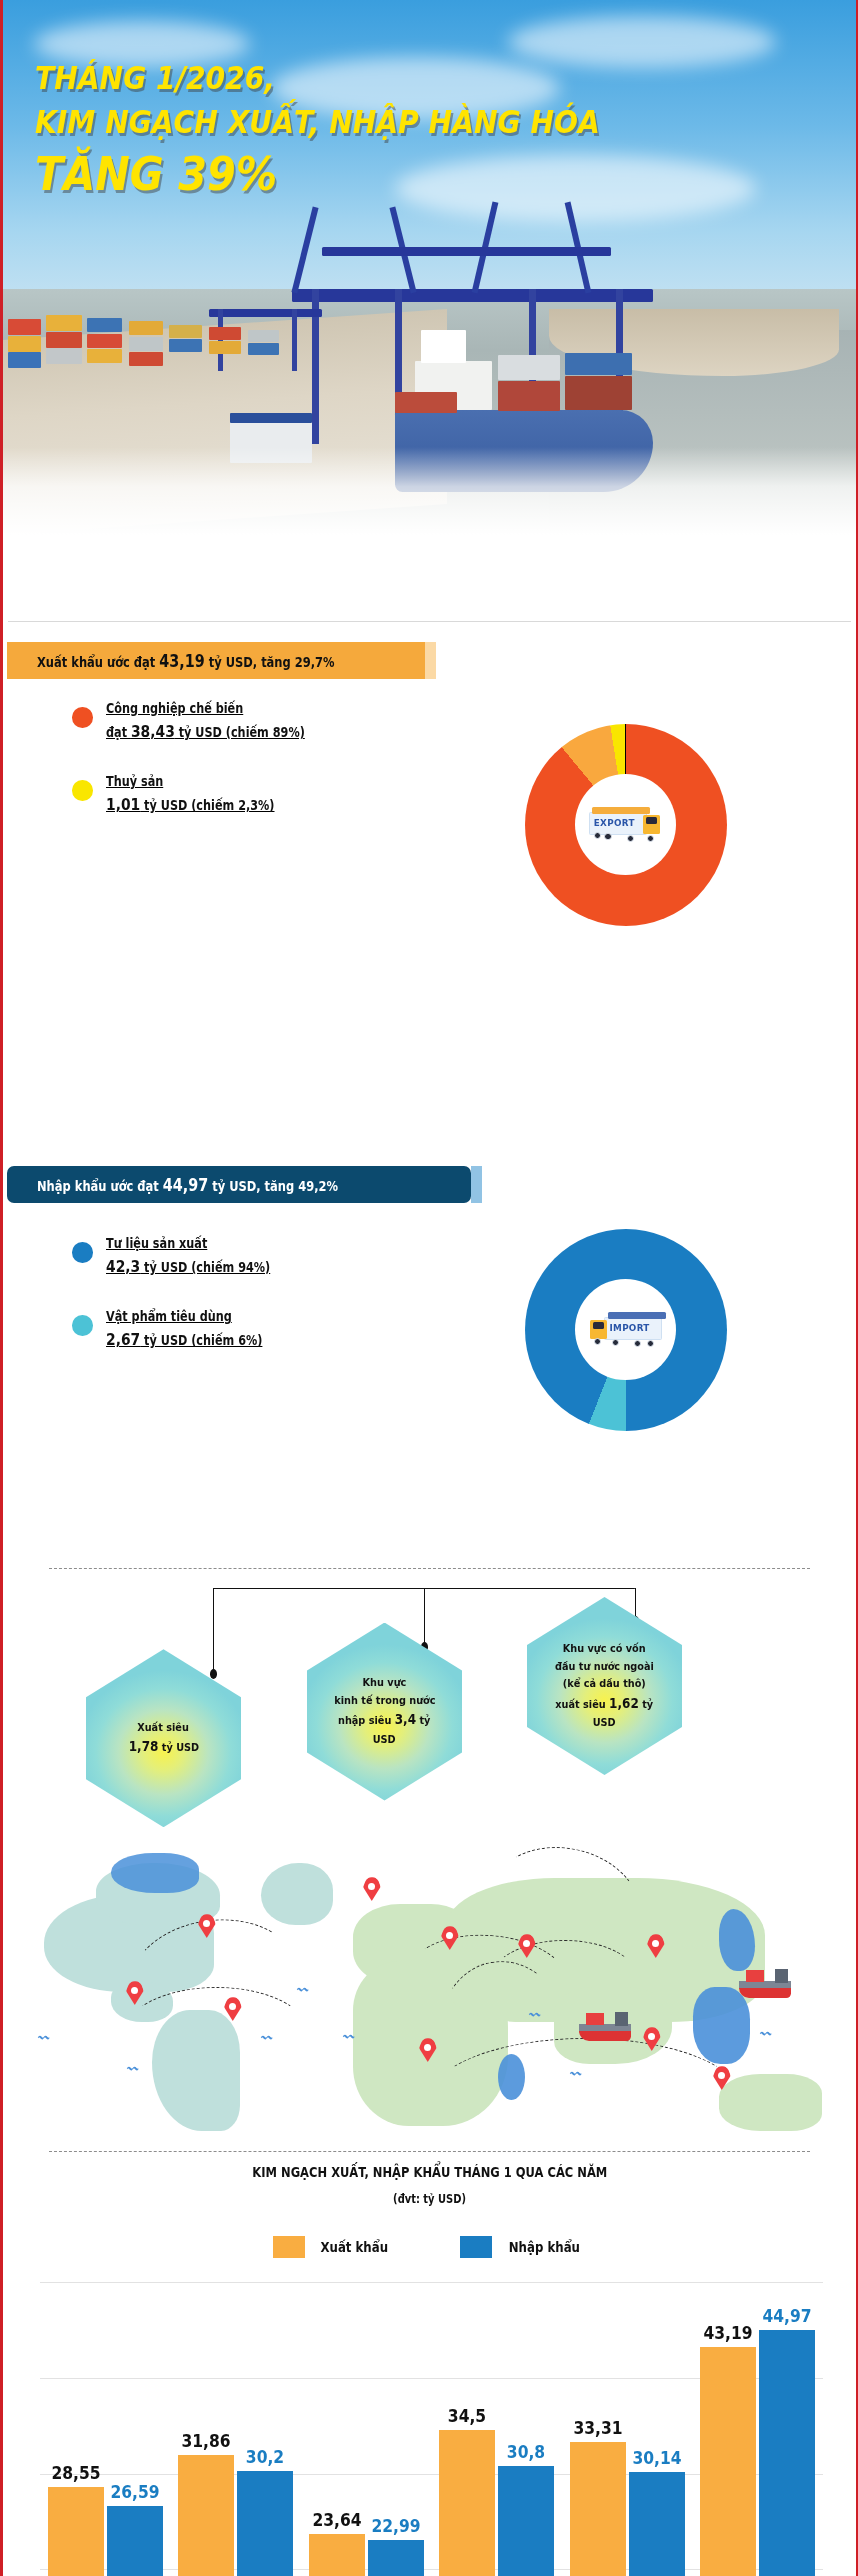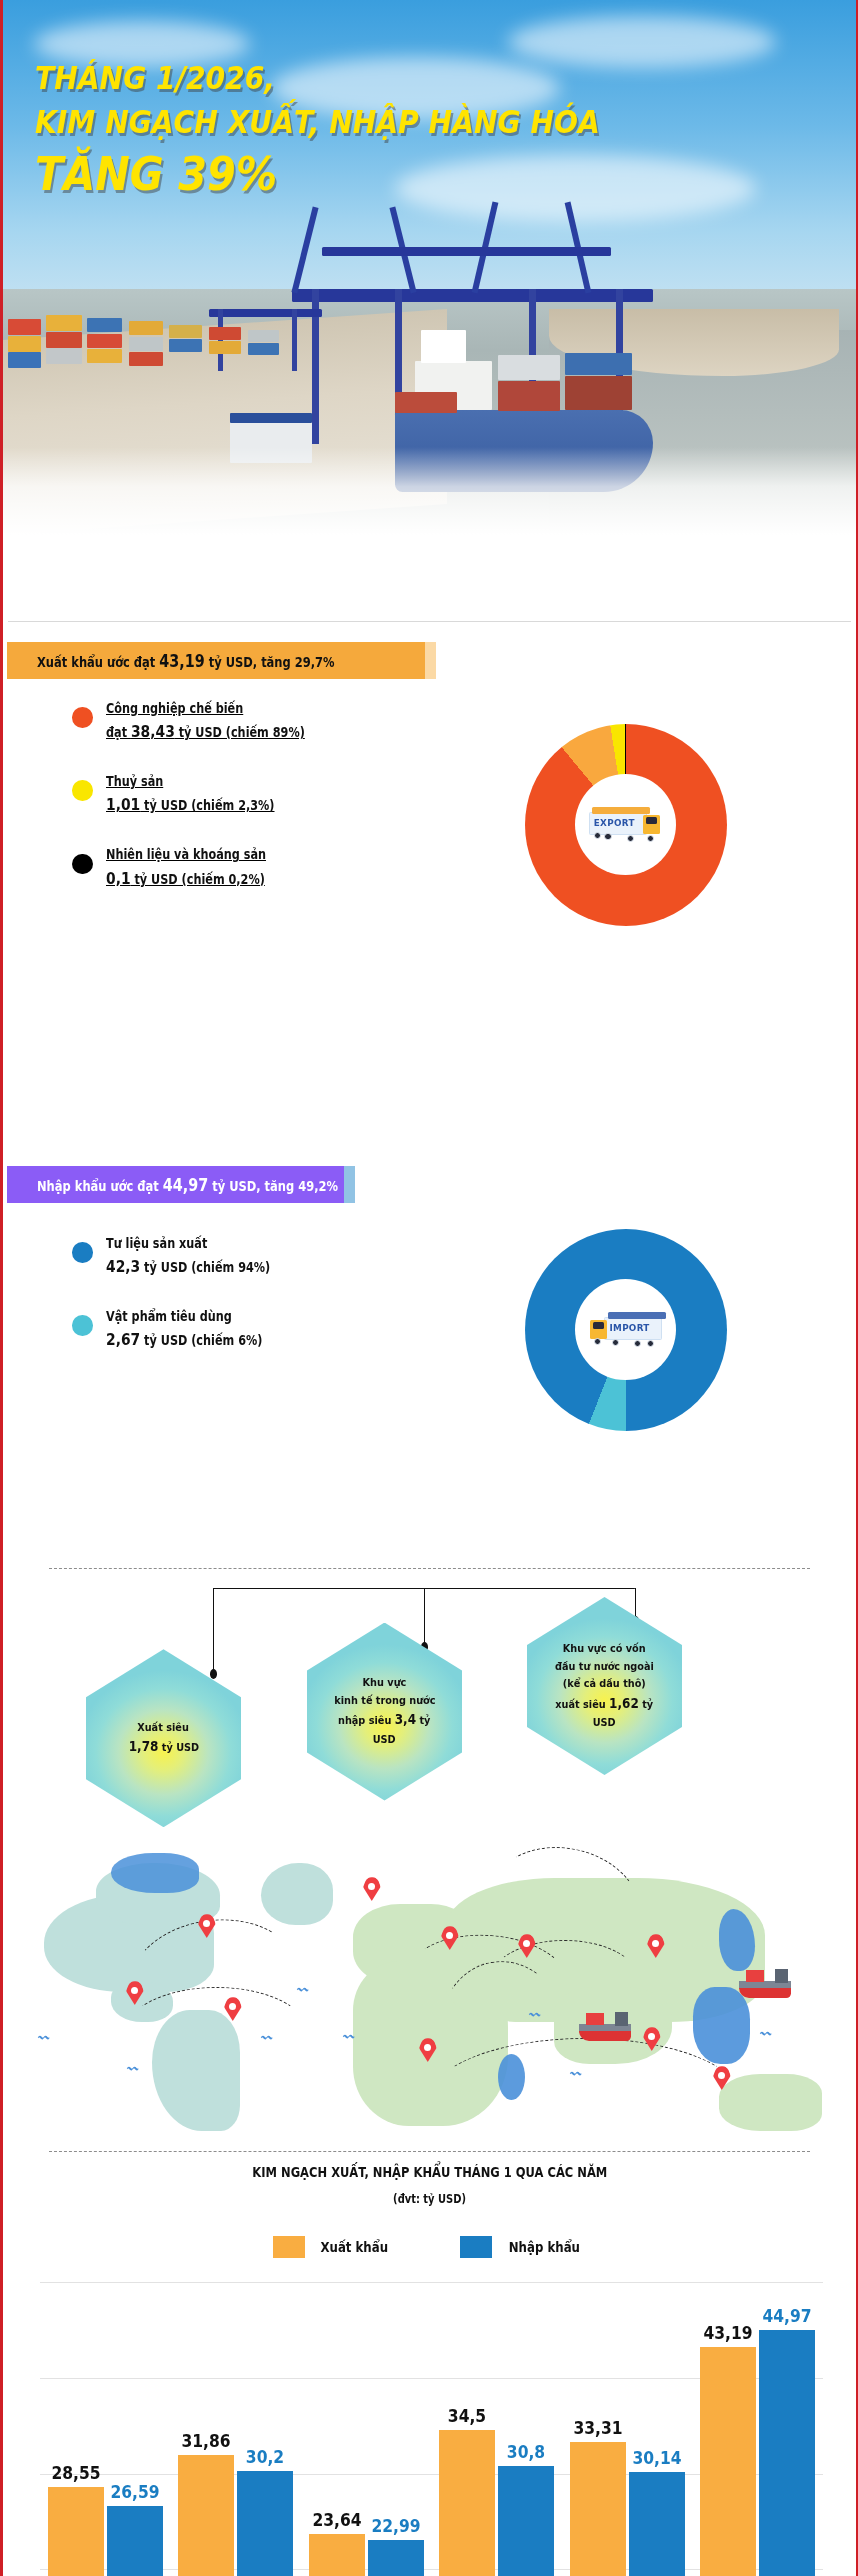--- a/index.html
+++ b/index.html
@@ -106,34 +106,34 @@
     font-family:"DejaVu Sans", sans-serif; font-weight:700; font-size:14px;
     transform:scaleX(.82); transform-origin:left center; white-space:nowrap;
   }
   .bar-text b { font-size:17.5px; }
 
   .bar-export { left:3.6px; top:642px; }
   .bar-export .bar-main { background:#f5a93c; width:418px; color:#111; }
   .bar-export .bar-tail { background:#fbd9a5; }
 
   .bar-import { left:3.6px; top:1166px; }
-  .bar-import .bar-main { background:#8b5cf6; width:337px; color:#fff; }
+  .bar-import .bar-main { background:#0c4a6e; width:464px; color:#fff;border-radius:7px; }
   .bar-import .bar-tail { background:#91c3e4; }
 
   
   .legend { position:absolute; }
   .legend-item { display:flex; align-items:flex-start; margin-bottom:33px; }
   .dot { width:20.6px; height:20.6px; border-radius:50%; flex:0 0 20.6px; margin-top:6.2px; margin-right:13.4px; }
   .leg-txt { font-family:"DejaVu Sans", sans-serif; color:#111; }
   .leg-l1 { font-size:13.4px; font-weight:700; transform:scaleX(.84); transform-origin:left center; white-space:nowrap; }
   .leg-l2 { font-size:13.4px; font-weight:700; margin-top:6.2px; transform:scaleX(.84); transform-origin:left center; white-space:nowrap; }
   .leg-l2 b { font-size:16.5px; }
 
   .legend-export { left:69px; top:701px;text-decoration:underline; }
-  .legend-import { left:69px; top:1236px; }
+  .legend-import { left:69px; top:1236px;text-decoration:underline; }
 
   
   .donut { position:absolute; border-radius:50%; }
   .donut-hole {
     position:absolute; border-radius:50%; background:#fff;
     display:flex; align-items:center; justify-content:center;
   }
   .donut-export { left:522px; top:724px; width:202px; height:202px; }
   .hole-export  { left:572px; top:774px; width:101px; height:101px; }
   .donut-import { left:522px; top:1229px; width:202px; height:202px; }
@@ -322,27 +322,20 @@
         <div class="leg-l2"><span>đạt </span><b>38,43</b><span> tỷ USD (chiếm 89%)</span></div>
       </div>
     </div>
     <div class="legend-item">
       <div class="dot" style="background:#f9e600;"></div>
       <div class="leg-txt">
         <div class="leg-l1">Thuỷ sản</div>
         <div class="leg-l2"><span></span><b>1,01</b><span> tỷ USD (chiếm 2,3%)</span></div>
       </div>
     </div>
-    <div class="legend-item">
-      <div class="dot" style="background:#000000;"></div>
-      <div class="leg-txt">
-        <div class="leg-l1">Nhiên liệu và khoáng sản</div>
-        <div class="leg-l2"><span></span><b>0,1</b><span> tỷ USD (chiếm 0,2%)</span></div>
-      </div>
-    </div>
   </div>
 
   <div class="donut donut-export" style="background:conic-gradient(#ef5022 0deg 320.4deg, #f9a83e 320.4deg 351deg, #f9e600 351deg 359.3deg, #000000 359.3deg 360deg);"></div>
   <div class="donut-hole hole-export">
     <div class="truck">
       <div class="tk-trailer" style="left:4.1px;  top:9.3px; width:58px; height:23px; background:#eaf2fb; border:1px solid #cfe0f2;"></div>
       <div class="tk-trailer" style="left:7.2px; top:4.1px;  width:58px; height:7.2px; background:#f5ad3c;"></div>
       <div class="tk-trailer" style="left:58px;top:12.4px; width:17.5px; height:19.6px; background:#f7b731;"></div>
       <div class="tk-trailer" style="left:61px;top:14.4px; width:11.3px; height:7.2px; background:#2a2a3a;"></div>
       <div class="tk-wheel" style="left:9.3px;  top:29px;"></div>

